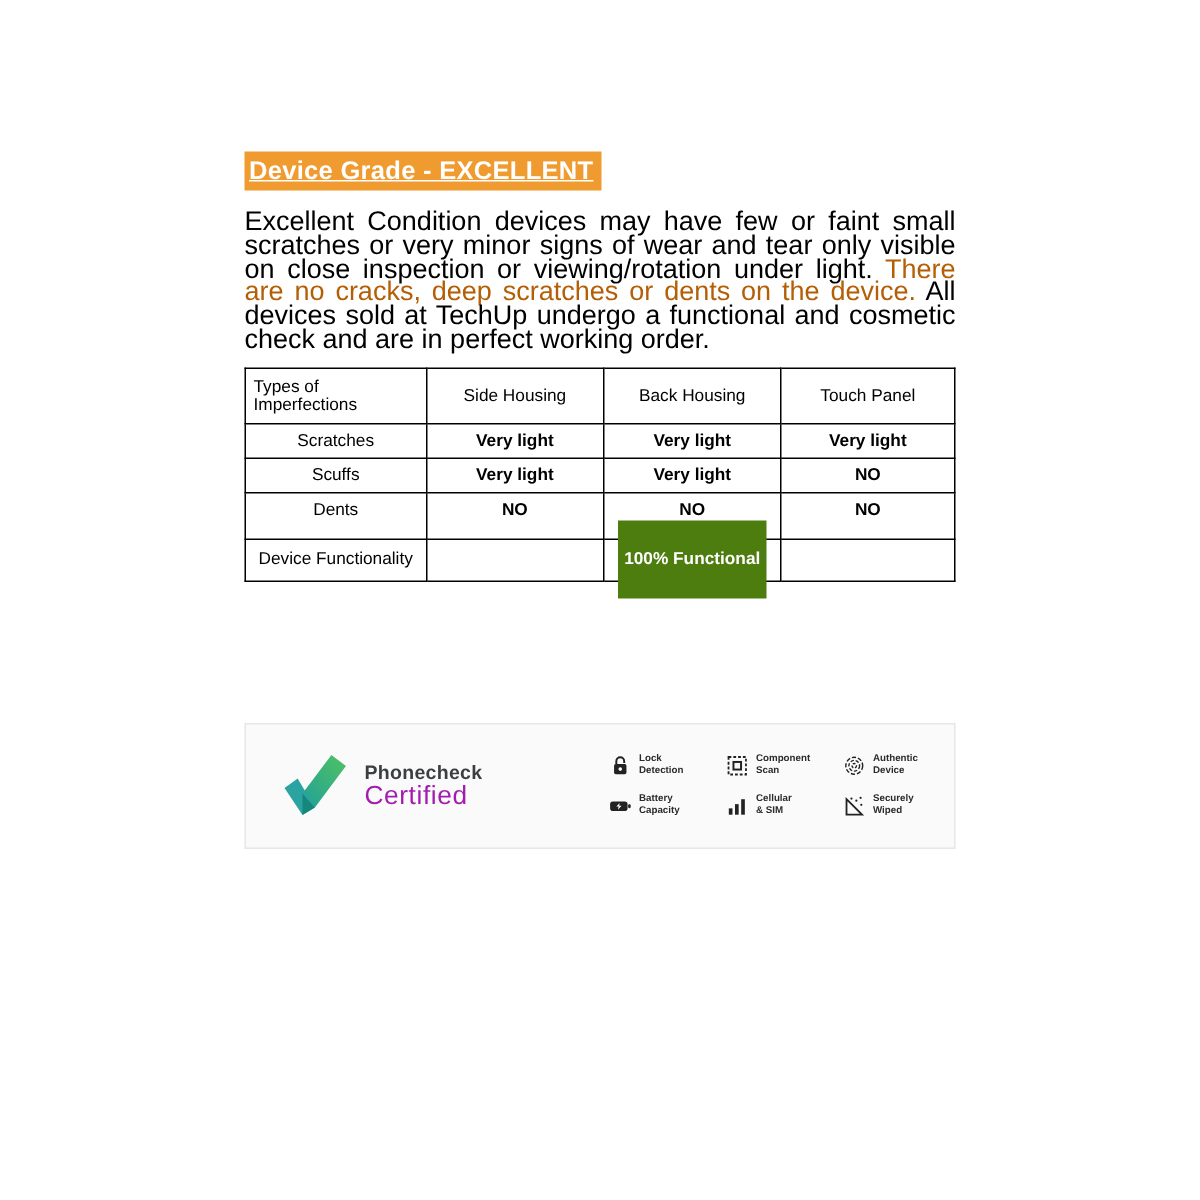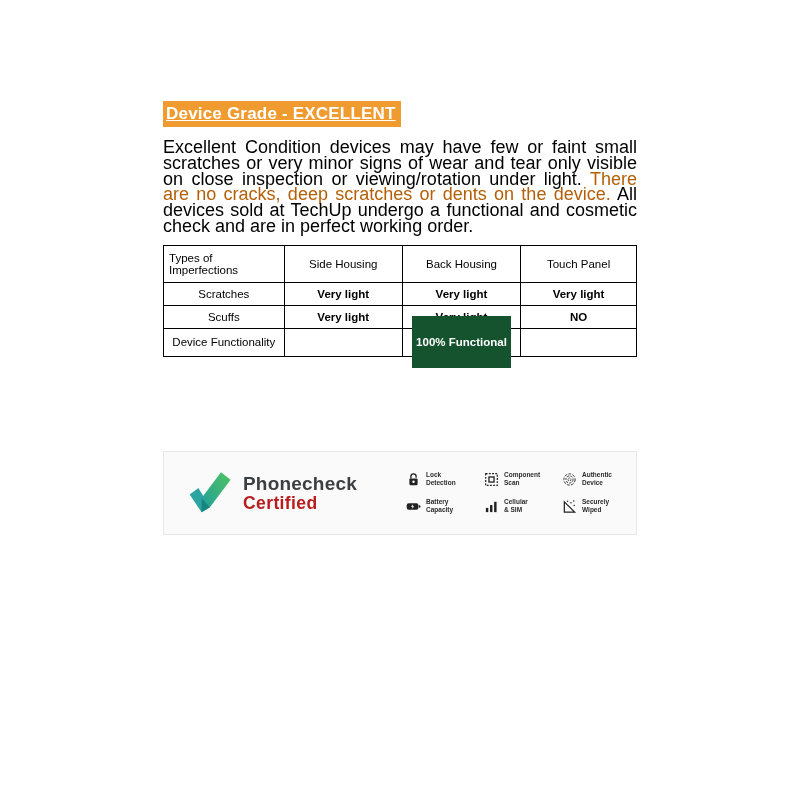--- a/index.html
+++ b/index.html
@@ -43,40 +43,40 @@
     vertical-align: middle;
     font-weight: bold;
   }
   table.grade-table th { font-weight: normal; text-align: center; height: 37px; }
   table.grade-table th.rowhead { text-align: left; }
   table.grade-table td { text-align: center; height: 23px; }
   table.grade-table td.rowlabel { text-align: center; font-weight: normal; }
   tr.tall td { height: 31px; vertical-align: top; padding-top: 5px; }
   tr.func-row td { height: 28px; }
   .cell-highlight {
-    background: #14532d;
+    background: #4d7c0f;
     color: #ffffff;
     padding: 20px 4px;
     white-space: nowrap;
   }
 
   
   .certified-box {
     margin-top: 94px;
     height: 84px;
     background: #FAFAFA;
     border: 1px solid #E7E7E7;
     display: flex;
     align-items: center;
   }
   .brand { display: flex; align-items: center; margin-left: 22px; }
   .brand-check { width: 46px; height: 52px; }
   .brand-text { margin-left: 11px; line-height: 1.05; }
-  .brand-name { font-size: 19px; font-weight: bold; color: #3B3F42; letter-spacing: 0.2px; }
-  .brand-sub { font-size: 17.5px; font-weight: bold; color: #b91c1c; letter-spacing: 0.4px; }
+  .brand-name { font-size: 13px; font-weight: bold; color: #3B3F42; letter-spacing: 0.2px; }
+  .brand-sub { font-size: 17.5px; font-weight: normal; color: #a21caf; letter-spacing: 0.4px; }
 
   .features {
     margin-left: auto;
     margin-right: 16px;
     display: grid;
     grid-template-columns: repeat(3, auto);
     column-gap: 20px;
     row-gap: 11px;
   }
   .feature { display: flex; align-items: center; width: 58px; }
@@ -116,20 +116,26 @@
     <tr>
       <td class="rowlabel">Scratches</td>
       <td>Very light</td>
       <td>Very light</td>
       <td>Very light</td>
     </tr>
     <tr>
       <td class="rowlabel">Scuffs</td>
       <td>Very light</td>
       <td>Very light</td>
+      <td>NO</td>
+    </tr>
+    <tr class="tall">
+      <td class="rowlabel">Dents</td>
+      <td>NO</td>
+      <td>NO</td>
       <td>NO</td>
     </tr>
     <tr class="func-row">
       <td class="rowlabel">Device Functionality</td>
       <td></td>
       <td><span class="cell-highlight">100% Functional</span></td>
       <td></td>
     </tr>
   </tbody>
     </table>

